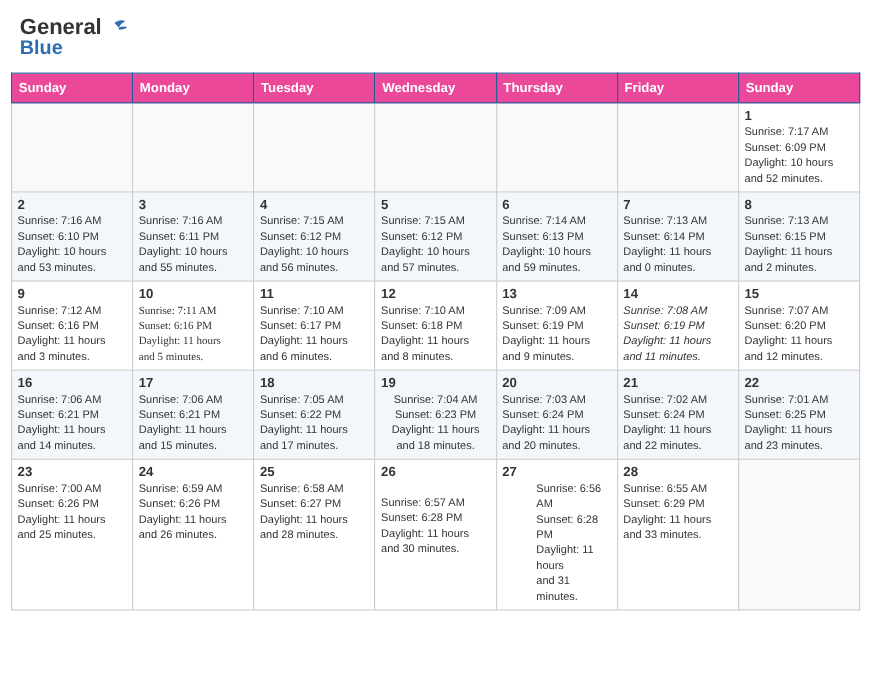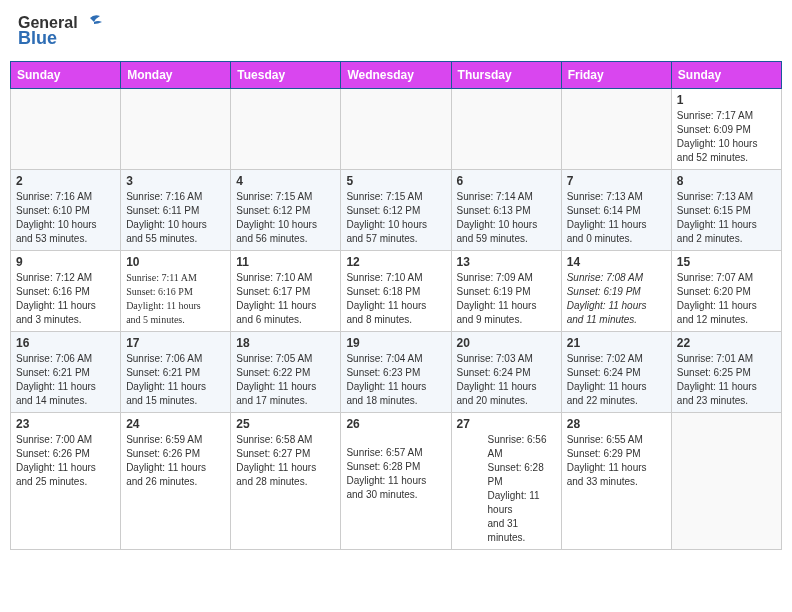--- a/index.html
+++ b/index.html
@@ -33,21 +33,21 @@
     .subtitle {
       font-size: 14px;
       color: #555;
     }
     .calendar {
       width: 100%;
       border-collapse: collapse;
       border: 1px solid #ccc;
     }
     .calendar th {
-      background-color: #d946ef;
+      background-color: #ec4899;
       color: #fff;
       font-size: 12px;
       font-weight: bold;
       padding: 6px 6px;
       text-align: left;
       border: 1px solid #1a5a9a;
     }
     .calendar td {
       vertical-align: top;
       padding: 4px 5px;
@@ -75,21 +75,21 @@
     .row-alt td {
       background: #f3f7fb;
     }
   </style>
 </head>
 <body>
 
 <div class="header">
   <div class="logo">
     <div style="display:flex;align-items:center;">
-      <span style="font-size:16px;font-weight:bold;color:#333;">General</span>
+      <span style="font-size:20px;font-weight:bold;color:#333;">General</span>
       <svg width="22" height="18" viewBox="0 0 22 18" style="margin-left:2px;">
         <path d="M10 4 Q14 0 20 2 Q16 4 14 8 Q12 6 10 4Z" fill="#2e6db4"></path>
         <path d="M14 8 Q18 6 22 8 Q18 10 14 10Z" fill="#2e6db4"></path>
       </svg>
     </div>
     <span style="font-size:18px;font-weight:bold;color:#2e6db4;margin-top:-4px;text-align:center;">Blue</span>
   </div>
 </div>
 
 <table class="calendar">
@@ -239,21 +239,21 @@
         </td>
         <td>
           <span class="day-number">18</span>
           <div class="day-info" style="white-space: pre-line;">Sunrise: 7:05 AM
 Sunset: 6:22 PM
 Daylight: 11 hours
 and 17 minutes.</div>
         </td>
         <td>
           <span class="day-number">19</span>
-          <div class="day-info" style="white-space: pre-line;">Sunrise: 7:04 AM
+          <div class="day-info" style="white-space: pre-line; text-align: center;">Sunrise: 7:04 AM
 Sunset: 6:23 PM
 Daylight: 11 hours
 and 18 minutes.</div>
         </td>
         <td>
           <span class="day-number">20</span>
           <div class="day-info" style="white-space: pre-line;">Sunrise: 7:03 AM
 Sunset: 6:24 PM
 Daylight: 11 hours
 and 20 minutes.</div>

